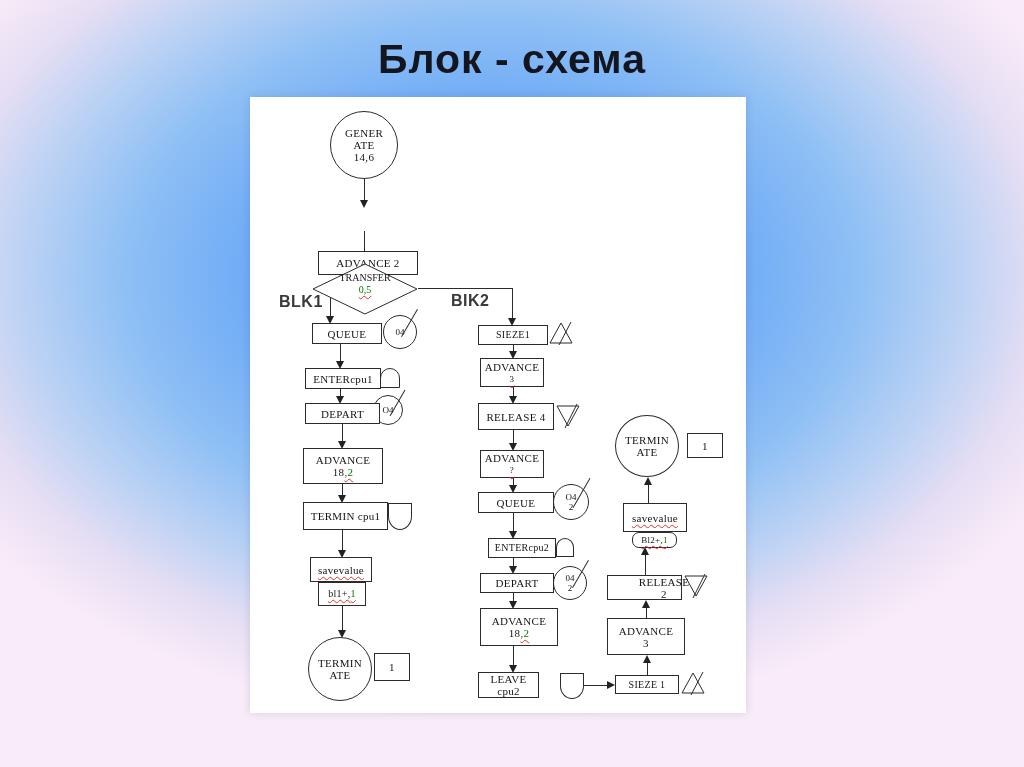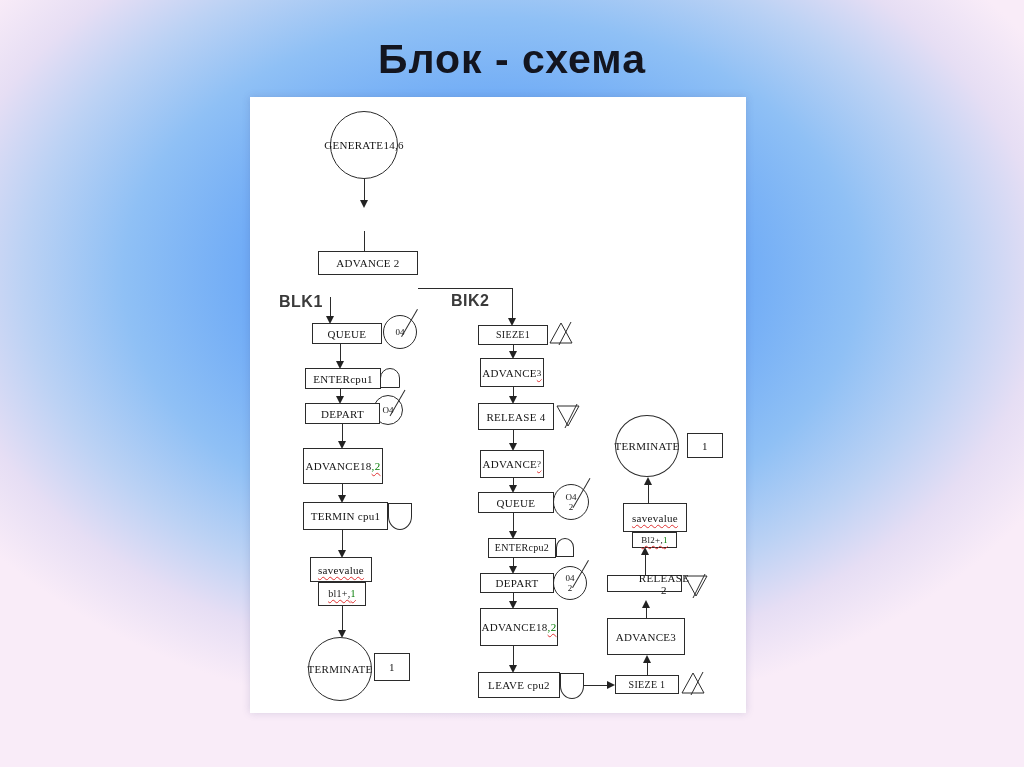--- a/index.html
+++ b/index.html
@@ -13,21 +13,21 @@
   .title{
     position:absolute;left:0;top:36px;width:1024px;text-align:center;
     font-size:41px;font-weight:bold;color:#13151f;letter-spacing:1px;
   }
   .panel{
     position:absolute;left:250px;top:97px;width:496px;height:616px;
     background:#ffffff;box-shadow:0 0 8px rgba(60,60,120,0.18);
   }
   .node{
     position:absolute;box-sizing:border-box;background:#fff;border:1px solid #2b2b2b;
-    display:flex;flex-direction:row;align-items:center;justify-content:center;
+    display:flex;flex-direction:column;align-items:center;justify-content:center;
     font-family:"Liberation Serif",serif;font-size:11px;color:#151515;
     text-align:center;line-height:12px;letter-spacing:0.3px;z-index:3;
   }
   .circle{border-radius:50%;}
   .badge{
     position:absolute;box-sizing:border-box;background:#fff;border:1px solid #2b2b2b;border-radius:50%;
     display:flex;flex-direction:column;align-items:center;justify-content:center;
     font-family:"Liberation Serif",serif;font-size:9px;color:#151515;line-height:10px;z-index:2;
   }
   .dome{position:absolute;box-sizing:border-box;background:#fff;border:1px solid #2b2b2b;z-index:1;}
@@ -67,20 +67,29 @@
   </div>
   <div class="vline" style="left:114px;top:82px;height:21px;"></div>
   <div class="arr-d" style="left:110px;top:103px;"></div>
 
   <div class="node" style="left:68px;top:110px;width:100px;height:24px;margin-top:44px;">
     <span>ADVANCE 2</span>
   </div>
   <div class="vline" style="left:114px;top:134px;height:25px;"></div>
   <div class="arr-d" style="left:110px;top:159px;"></div>
 
+  <div class="diamond-wrap" style="left:62px;top:166px;width:106px;height:52px;">
+    <svg width="106" height="52">
+      <polygon points="53,1 105,26 53,51 1,26" fill="#ffffff" stroke="#2b2b2b" stroke-width="1"></polygon>
+    </svg>
+    <div class="diamond-text">
+      <div>TRANSFER</div>
+      <div class="grn wavy">0,5</div>
+    </div>
+  </div>
   <div class="branch-label" style="left:29px;top:196px;">BLK1</div>
   <div class="branch-label" style="left:201px;top:195px;">BIK2</div>
 
   <div class="vline" style="left:80px;top:200px;height:19px;"></div>
   <div class="arr-d" style="left:76px;top:219px;"></div>
 
   <div class="hline" style="left:168px;top:191px;width:94px;"></div>
   <div class="vline" style="left:262px;top:191px;height:30px;"></div>
   <div class="arr-d" style="left:258px;top:221px;"></div>
 
@@ -210,21 +219,21 @@
   <div class="arr-d" style="left:259px;top:504px;"></div>
 
   <div class="node" style="left:230px;top:511px;width:78px;height:38px;">
     <span>ADVANCE</span>
     <span><span>18</span><span class="grn wavy">,2</span></span>
   </div>
   <div class="vline" style="left:263px;top:549px;height:19px;"></div>
   <div class="arr-d" style="left:259px;top:568px;"></div>
 
   <div class="dome bottom" style="left:310px;top:576px;width:24px;height:26px;"></div>
-  <div class="node" style="left:228px;top:575px;width:82px;height:26px;">
+  <div class="node" style="left:228px;top:575px;width:61px;height:26px;">
     <span>LEAVE cpu2</span>
   </div>
   <div class="hline" style="left:334px;top:588px;width:23px;"></div>
   <div class="arr-r" style="left:357px;top:584px;"></div>
 
   <div class="node" style="left:365px;top:578px;width:64px;height:19px;font-size:10px;">
     <span>SIEZE 1</span>
   </div>
   <div class="tri" style="left:430px;top:574px;">
     <svg width="26" height="24">
@@ -235,33 +244,33 @@
   <div class="vline" style="left:397px;top:565px;height:13px;"></div>
   <div class="arr-u" style="left:393px;top:558px;"></div>
 
   <div class="node" style="left:357px;top:521px;width:78px;height:37px;">
     <span>ADVANCE</span>
     <span>3</span>
   </div>
   <div class="vline" style="left:396px;top:510px;height:11px;"></div>
   <div class="arr-u" style="left:392px;top:503px;"></div>
 
-  <div class="node" style="left:357px;top:478px;width:75px;height:17px;padding-left:39px;">
+  <div class="node" style="left:357px;top:478px;width:75px;height:25px;padding-left:39px;">
     <span>RELEASE 2</span>
   </div>
   <div class="tri" style="left:433px;top:477px;">
     <svg width="26" height="24">
         <polygon points="2,2 24,2 13,22" fill="#ffffff" stroke="#2b2b2b" stroke-width="1"></polygon>
         <line x1="22" y1="0" x2="10" y2="24" stroke="#2b2b2b" stroke-width="1"></line>
       </svg>
   </div>
   <div class="vline" style="left:395px;top:457px;height:21px;"></div>
   <div class="arr-u" style="left:391px;top:450px;"></div>
 
-  <div class="node" style="left:382px;top:435px;width:45px;height:16px;font-size:9px;">
+  <div class="node" style="left:382px;top:435px;width:45px;height:16px;font-size:9px;border-radius:7px;">
     <span><span class="wavy">Bl2+,</span><span class="grn wavy">1</span></span>
   </div>
   <div class="node" style="left:373px;top:406px;width:64px;height:29px;">
     <span class="wavy">savevalue</span>
   </div>
   <div class="vline" style="left:398px;top:387px;height:19px;"></div>
   <div class="arr-u" style="left:394px;top:380px;"></div>
 
   <div class="node circle" style="left:365px;top:318px;width:64px;height:62px;">
     <span>TERMIN</span>

